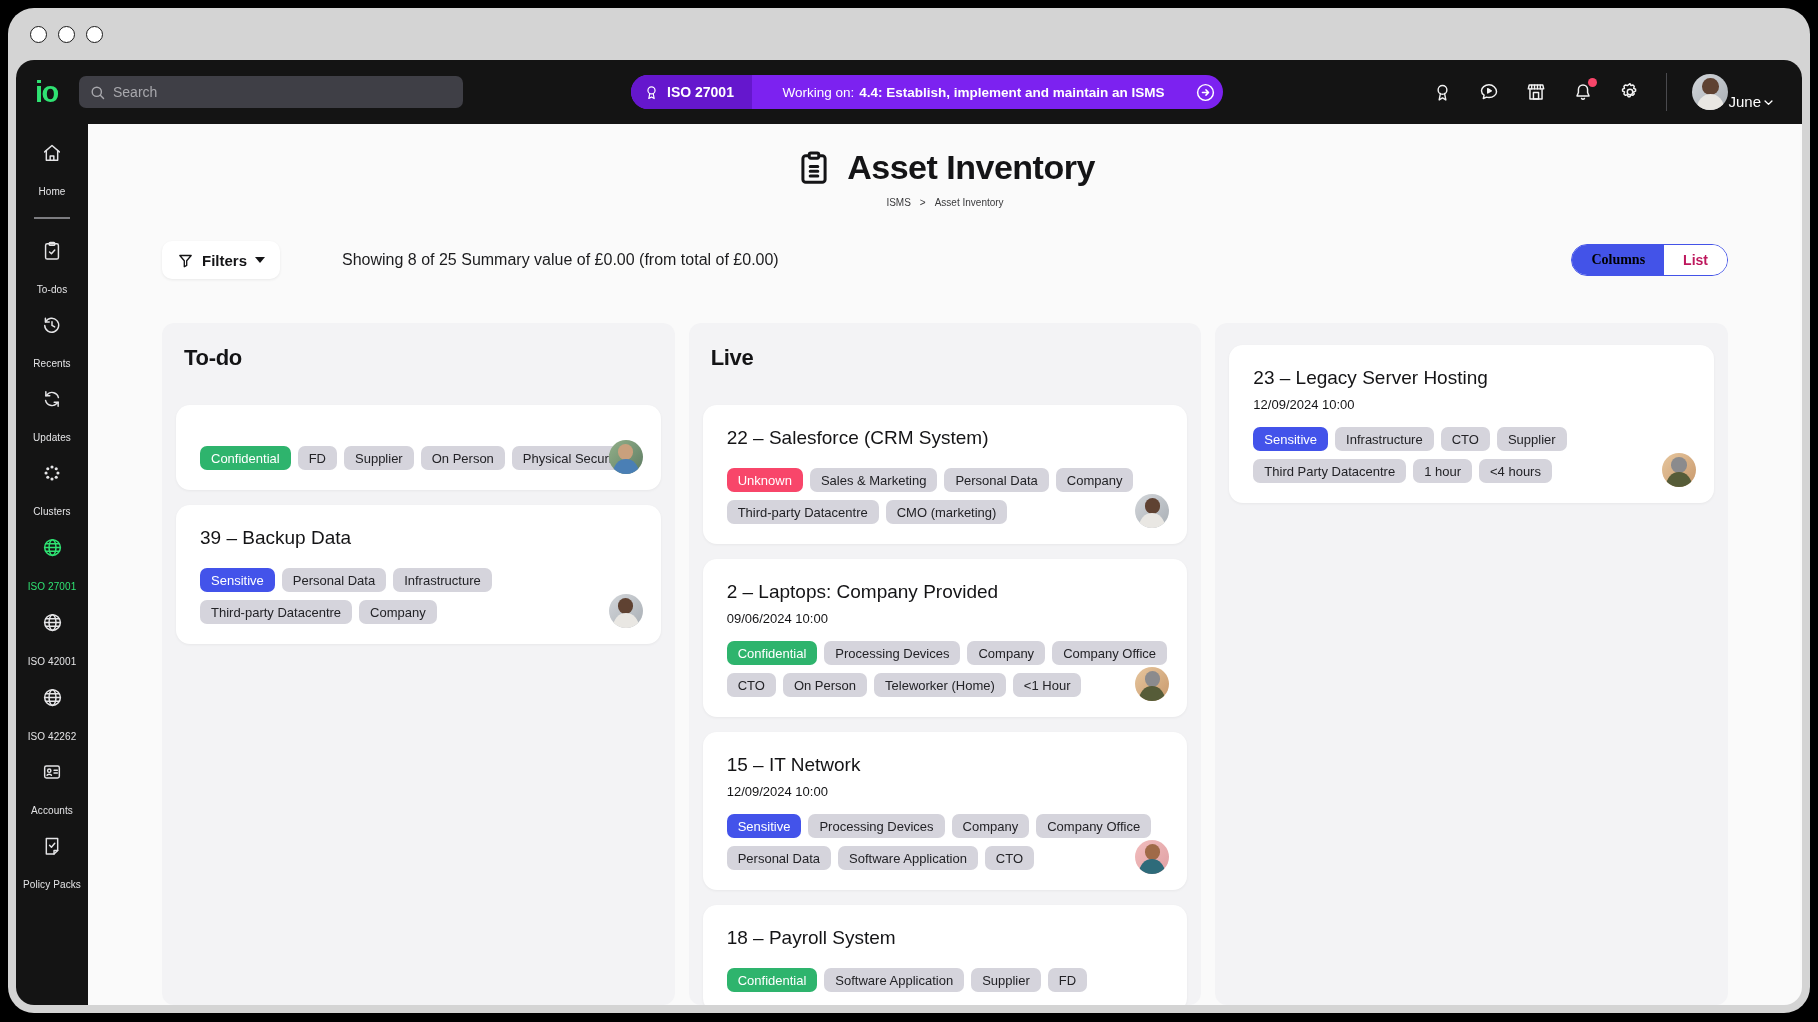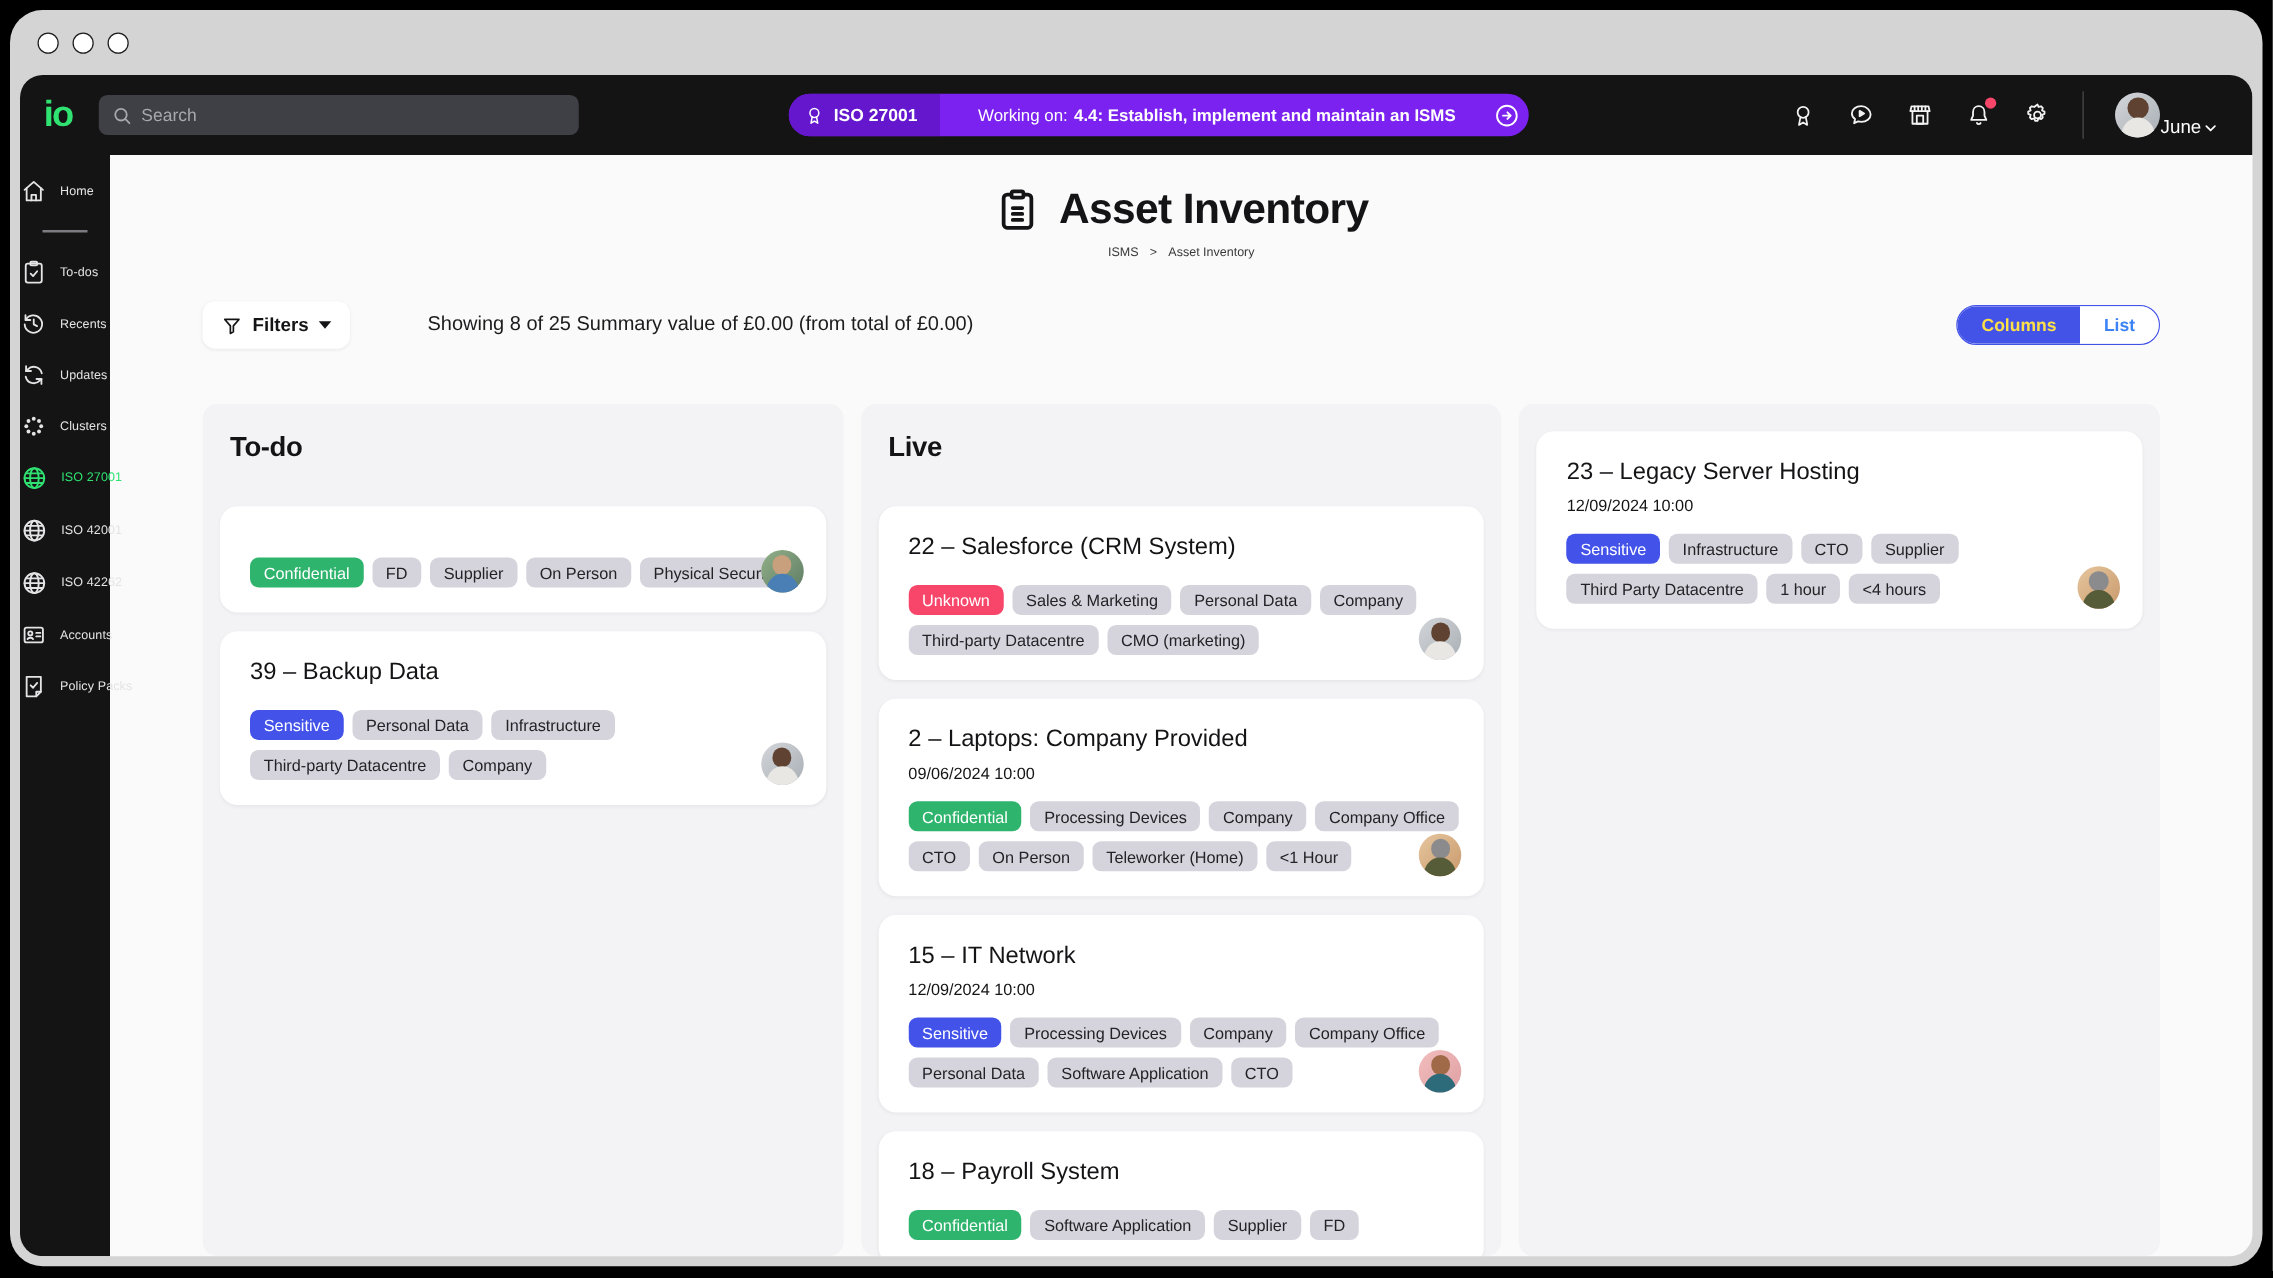--- a/index.html
+++ b/index.html
@@ -41,21 +41,21 @@
   .top-divider { width:1px; height:38px; background:#4a4a4e; }
   .user { display:flex; align-items:flex-end; gap:0; }
   .user-name { color:#fff; font-size:15px; }
 
   
   .shell { flex:1; display:flex; min-height:0; }
 
   
   .sidebar { width:72px; flex:none; background:#141414; padding-top:8px;
     display:flex; flex-direction:column; align-items:center; }
-  .side-item { width:100%; display:flex; align-items:center; gap:10px;
+  .side-item { width:100%; display:flex; flex-direction:column; align-items:center; gap:22px;
     padding:10px 0 9px; color:#e4e4e6; cursor:pointer; background:none; border:none; }
   .side-item .lbl { font-size:10px; letter-spacing:.1px; white-space:nowrap; }
   .side-item.active { color:#2fe272; }
   .side-divider { width:36px; border:none; border-top:2px solid #7c7c80; margin:11px 0; }
 
   
   .main { flex:1; min-width:0; display:flex; flex-direction:column; padding:0 74px; overflow:hidden; }
   .page-head { margin-top:24px; display:flex; align-items:center; justify-content:center; gap:14px; }
   .page-title { font-size:34px; font-weight:800; color:#141416; letter-spacing:-.5px; }
   .breadcrumb { margin-top:10px; display:flex; justify-content:center; gap:9px;
@@ -65,22 +65,22 @@
   .filters-btn { background:#fff; border:none; border-radius:10px; height:38px; padding:0 15px;
     display:flex; align-items:center; gap:8px; font-size:15px; font-weight:700; color:#141416;
     box-shadow:0 1px 3px rgba(0,0,0,.07); cursor:pointer;
     font-family:"Liberation Sans","DejaVu Sans",sans-serif; }
   .caret { width:0; height:0; border-left:5px solid transparent; border-right:5px solid transparent;
     border-top:6px solid #141416; }
   .summary { margin-left:62px; font-size:16px; color:#1c1c1e; }
   .view-toggle { margin-left:auto; display:flex; border:1.5px solid #4353e8; border-radius:999px;
     overflow:hidden; background:#fff; }
   .seg { border:none; padding:7px 19px; font-size:14px; font-weight:700; cursor:pointer; background:#fff;
-    color:#3b82f6; font-family:"Liberation Sans","DejaVu Sans",sans-serif; }
-  .seg.active { background:#4353e8; color:#fde047; }
+    color:#be185d; font-family:"Liberation Sans","DejaVu Sans",sans-serif; }
+  .seg.active { background:#4353e8; color:#000000;font-family:Liberation Serif, serif; }
 
   
   .board { margin-top:41px; flex:1; min-height:0; display:flex; gap:14px; overflow:hidden; }
   .column { flex:1; min-width:0; background:#f3f3f5; border-radius:12px; padding:22px 14px 14px; overflow:hidden; }
   .col-head { display:flex; align-items:center; justify-content:space-between; margin:0 8px 34px; }
   .col-title { font-size:22px; font-weight:800; color:#141416; letter-spacing:-.3px; }
   .archive-btn { display:flex; align-items:center; gap:8px; background:#fff; border:2px solid #4353e8;
     border-radius:999px; padding:6px 15px; color:#4353e8; font-size:15px; font-weight:700; cursor:pointer;
     font-family:"Liberation Sans","DejaVu Sans",sans-serif; }
 

